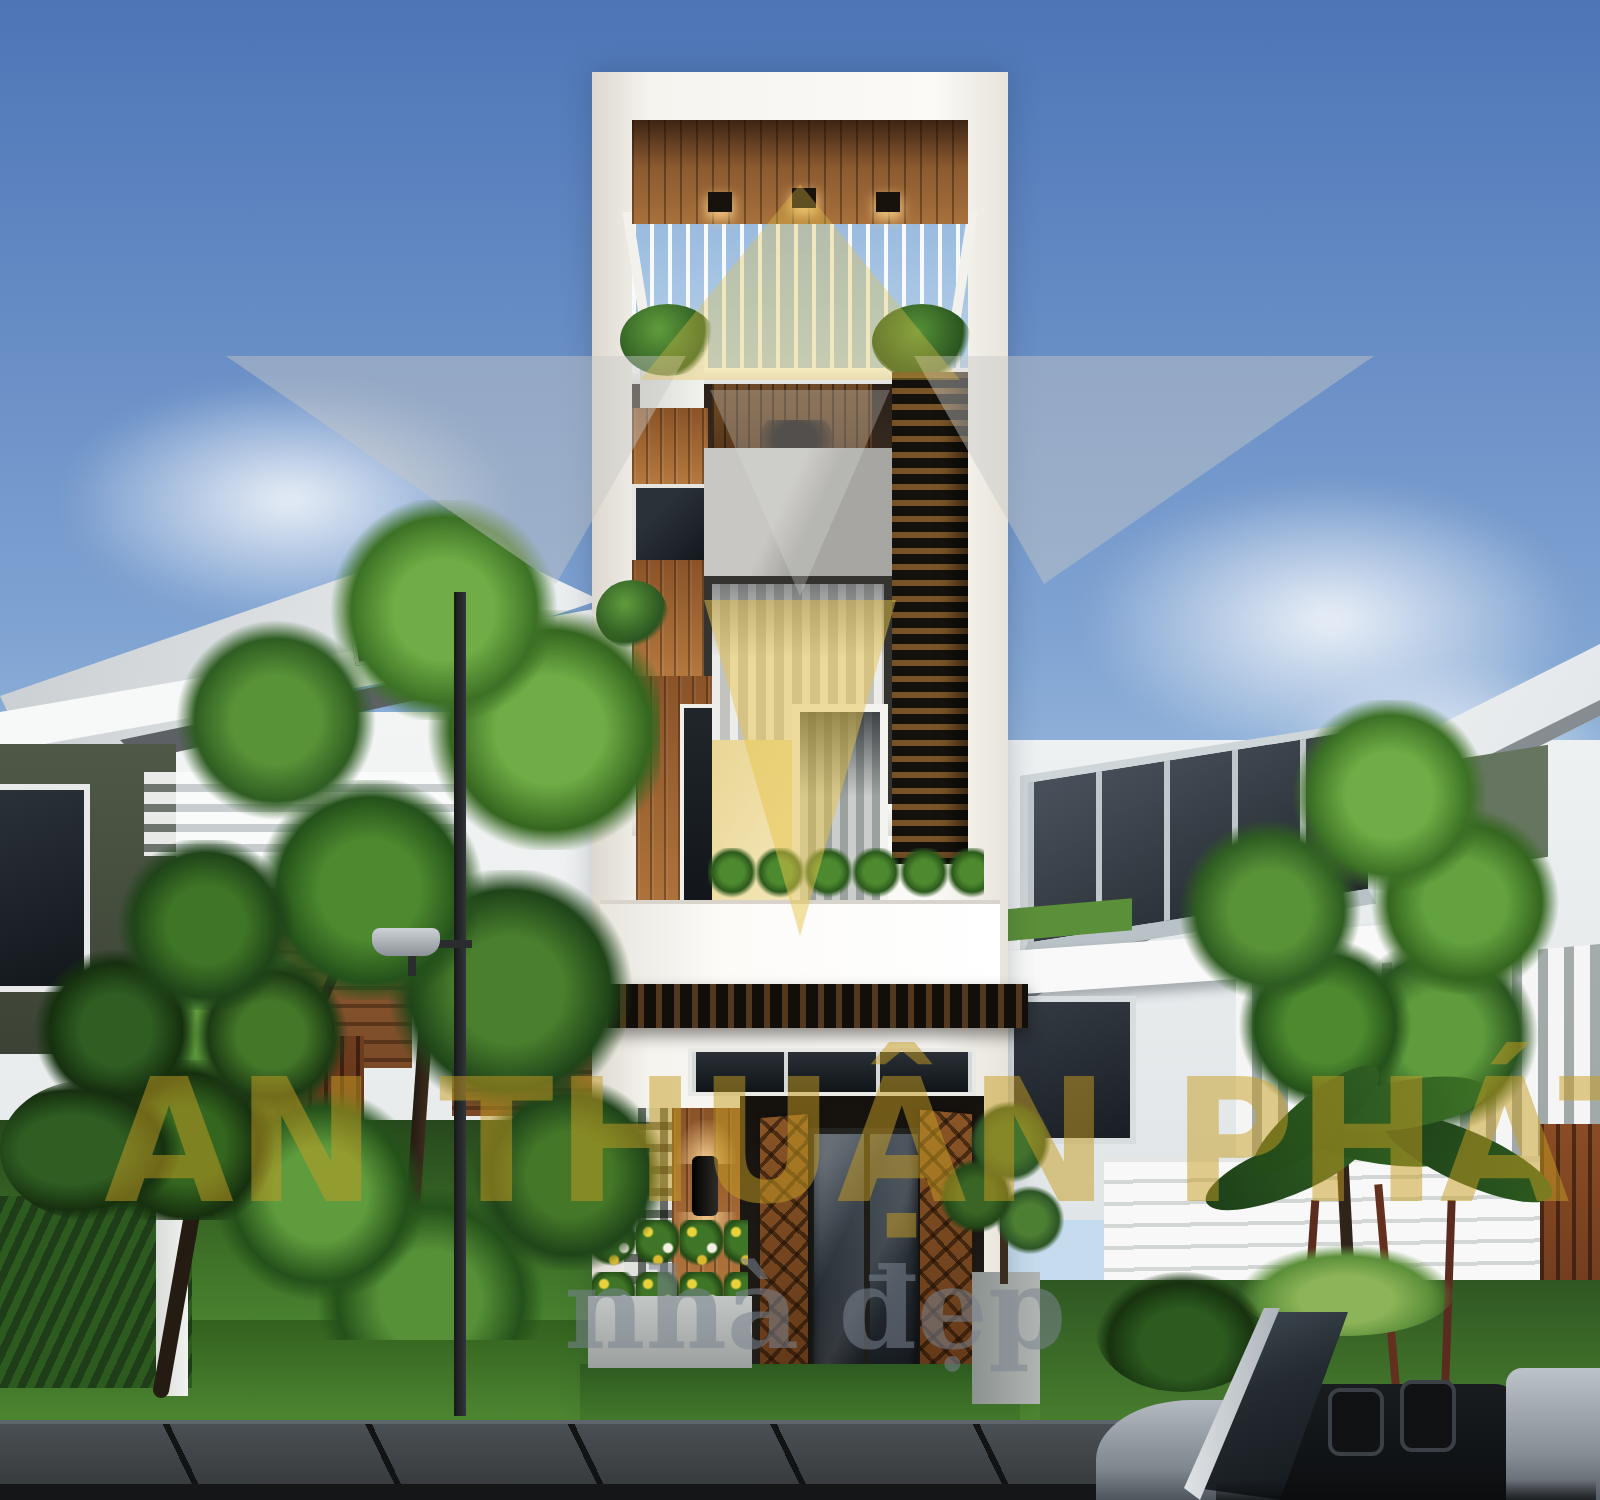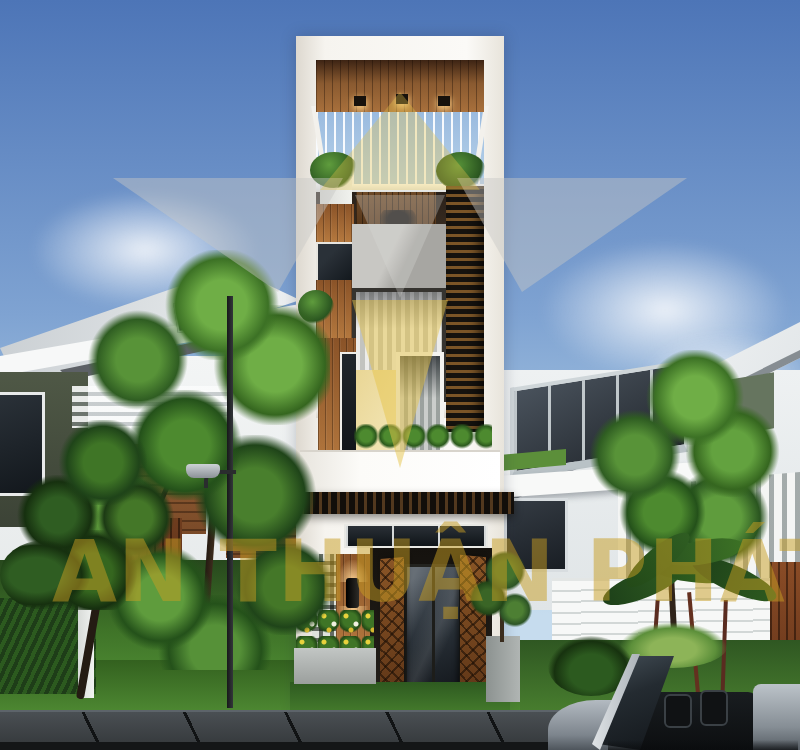--- a/index.html
+++ b/index.html
@@ -208,14 +208,15 @@
   </div>
 
   <svg class="a" style="left:0;top:0;" width="800" height="750" viewBox="0 0 800 750" pointer-events="none">
     <polygon points="113,178 343,178 278,292" fill="#c8c8c6" fill-opacity="0.45"></polygon>
     <polygon points="457,178 687,178 522,292" fill="#c8c8c6" fill-opacity="0.45"></polygon>
     <polygon points="400,92 480,190 320,190" fill="#e6c44a" fill-opacity="0.35"></polygon>
     <polygon points="352,300 448,300 400,468" fill="#e6c44a" fill-opacity="0.5"></polygon>
     <polygon points="355,195 445,195 400,298" fill="#d9d9d6" fill-opacity="0.3"></polygon>
   </svg>
   <div class="a wm-text" style="left:52px;top:522px;font-size:84px;">AN THUẬN PHÁT</div>
+  <div class="a wm-text2" style="left:282px;top:622px;font-size:56px;">nhà đẹp</div>
 
 </div>
 
 </body></html>

